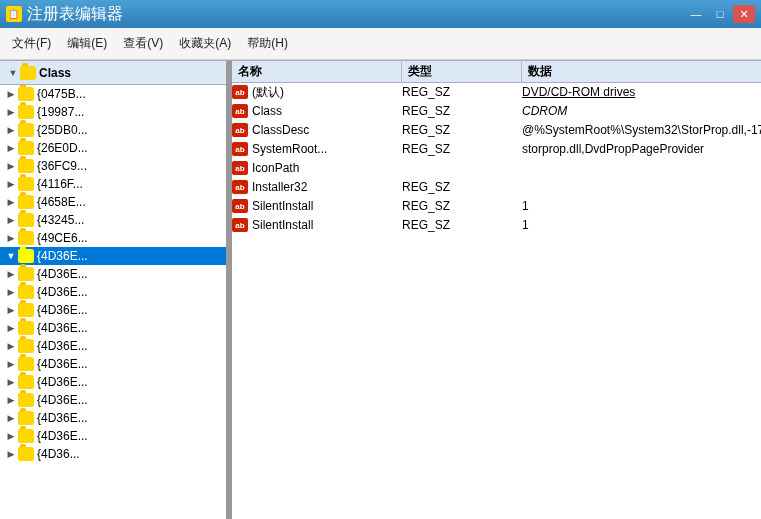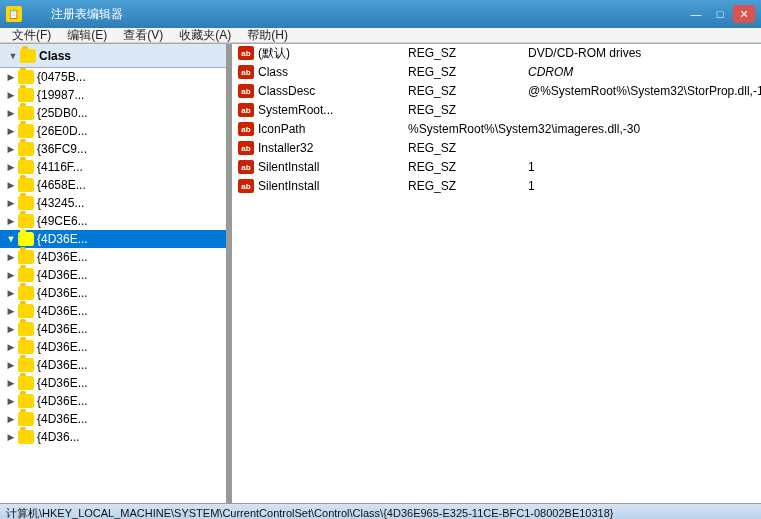--- a/index.html
+++ b/index.html
@@ -28,22 +28,21 @@
       margin-right: 5px;
       background: #ffd700;
       border-radius: 2px;
       display: flex;
       align-items: center;
       justify-content: center;
       font-size: 10px;
     }
     .title-bar-title {
       flex: 1;
-      font-size: 12px;
-      margin-left: 24px;
+      font-size: 16px;
     }
     .title-bar-buttons {
       display: flex;
       gap: 2px;
     }
     .title-btn {
       width: 22px;
       height: 18px;
       display: flex;
       align-items: center;
@@ -51,21 +50,21 @@
       border-radius: 3px;
       cursor: pointer;
       font-size: 11px;
       color: white;
     }
     .title-btn.close { background: #d9534f; }
 
     
     .menu-bar {
       background: #f5f5f5;
-      height: 15px;
+      height: 32px;
       display: flex;
       align-items: center;
       padding: 0 4px;
       border-bottom: 1px solid #d0d0d0;
     }
     .menu-item {
       padding: 2px 8px;
       cursor: pointer;
       border-radius: 2px;
       font-size: 12px;
@@ -194,21 +193,21 @@
     .value-row {
       display: flex;
       height: 19px;
       align-items: center;
       cursor: pointer;
       border-bottom: 1px solid transparent;
       font-size: 12px;
     }
 
     .value-cell {
-      padding: 1px 6px;
+      padding: 1px 0;
       overflow: hidden;
       text-overflow: ellipsis;
       white-space: nowrap;
       display: flex;
       align-items: center;
       text-align: right;
     }
 
     .reg-icon {
       width: 16px;
@@ -407,29 +406,34 @@
         <div class="folder-icon"></div>
         <span class="tree-label">{4D36...</span>
       </div>
 
     </div>
   </div>
 
   <div class="splitter"></div>
 
   <div class="values-panel">
+    <div class="values-header">
+      <div class="col-header col-name">名称</div>
+      <div class="col-header col-type">类型</div>
+      <div class="col-header col-data">数据</div>
+    </div>
     <div class="values-body">
 
       <div class="value-row">
         <div class="value-cell" style="width:170px;">
           <div class="reg-icon">ab</div>
           <span>(默认)</span>
         </div>
         <div class="value-cell" style="width:120px;">REG_SZ</div>
-        <div class="value-cell" style="flex:1;">DVD/CD-ROM drives</div>
+        <div class="value-cell" style="flex:1;text-decoration:underline;">DVD/CD-ROM drives</div>
       </div>
 
       <div class="value-row">
         <div class="value-cell" style="width:170px;">
           <div class="reg-icon">ab</div>
           <span>Class</span>
         </div>
         <div class="value-cell" style="width:120px;">REG_SZ</div>
         <div class="value-cell" style="flex:1;font-style:italic;">CDROM</div>
       </div>
@@ -442,28 +446,28 @@
         <div class="value-cell" style="width:120px;">REG_SZ</div>
         <div class="value-cell" style="flex:1;">@%SystemRoot%\System32\StorProp.dll,-170...</div>
       </div>
 
       <div class="value-row">
         <div class="value-cell" style="width:170px;">
           <div class="reg-icon">ab</div>
           <span>SystemRoot...</span>
         </div>
         <div class="value-cell" style="width:120px;">REG_SZ</div>
+        <div class="value-cell" style="flex:1;">storprop.dll,DvdPropPageProvider</div>
       </div>
 
       <div class="value-row">
         <div class="value-cell" style="width:170px;">
           <div class="reg-icon">ab</div>
           <span>IconPath</span>
         </div>
-        <div class="value-cell" style="flex:1;">%SystemRoot%\System32\imageres.dll,-30</div>
       </div>
 
       <div class="value-row">
         <div class="value-cell" style="width:170px;">
           <div class="reg-icon">ab</div>
           <span>Installer32</span>
         </div>
         <div class="value-cell" style="width:120px;">REG_SZ</div>
       </div>
 

